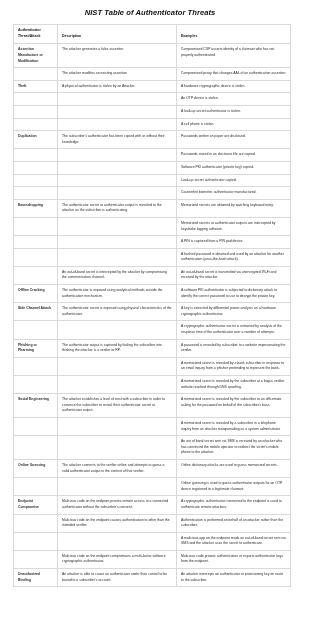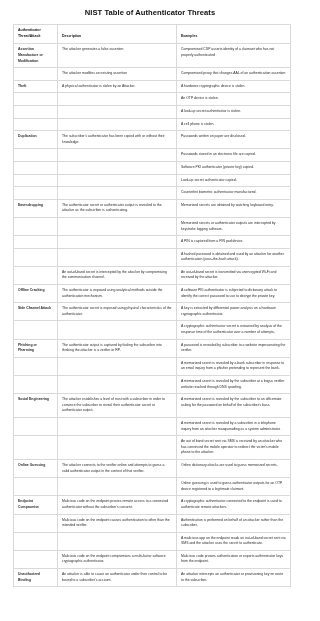--- a/index.html
+++ b/index.html
@@ -23,20 +23,21 @@
   }
   .page-title {
     font-size: 7.6px;
     font-weight: bold;
     text-align: center;
     color: #111111;
     letter-spacing: 0.05px;
     margin: 0;
     padding: 8px 10px 7px 10px;
     line-height: 1.2;
+    font-style: italic;
   }
   .table-wrap {
     padding: 0 10px 0 13px;
     box-sizing: border-box;
   }
   table.threats {
     width: 277px;
     border-collapse: collapse;
     table-layout: fixed;
     background: #ffffff;

